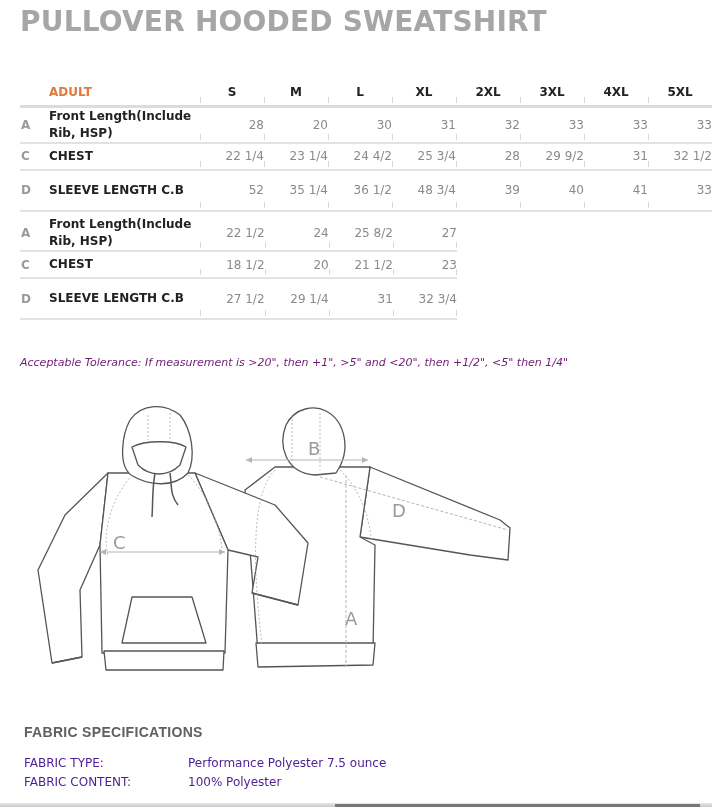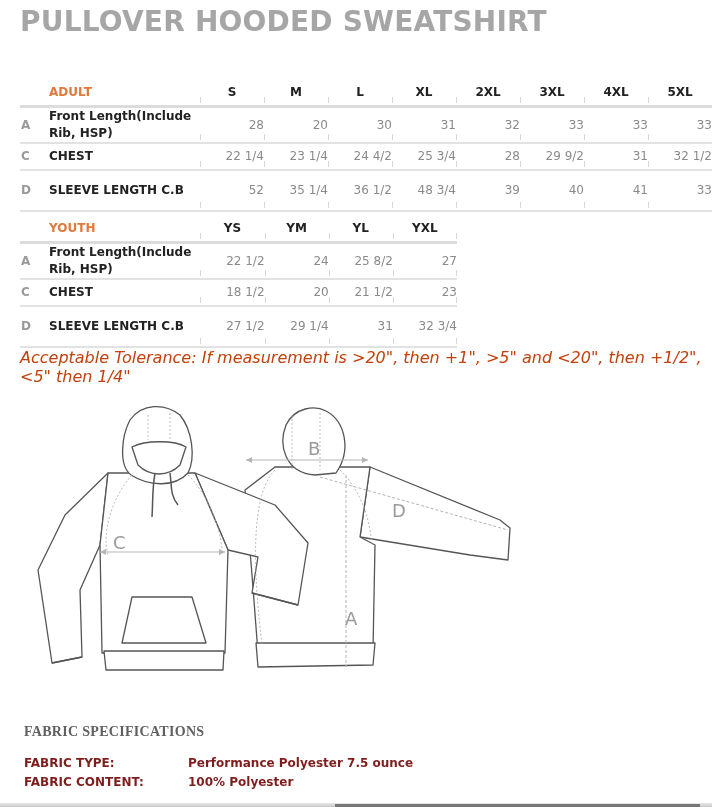--- a/index.html
+++ b/index.html
@@ -30,32 +30,32 @@
   .size-table .h-a { height: 34px; }
   .size-table .h-c { height: 27px; }
   .size-table .h-d { height: 41px; }
 
   #adult { top: 80px; width: 692px; }
   #youth { top: 216px; width: 437px; }
   #adult col.c1, #youth col.c1 { width: 29px; }
   #adult col.c2, #youth col.c2 { width: 151px; }
 
   .tolerance {
-    position: absolute; left: 20px; top: 348px;
-    font-size: 16px; font-style: italic; color: #c2410c;
+    position: absolute; left: 20px; top: 356px;
+    font-size: 11px; font-style: italic; color: #701a75;
   }
 
   .diagram { position: absolute; left: 30px; top: 395px; width: 500px; height: 290px; }
 
   .fabric-title {
     position: absolute; left: 24px; top: 724px;
-    font-family: Liberation Serif, serif;
+    font-family: Liberation Sans, sans-serif;
     font-size: 14px; font-weight: bold; color: #606060; letter-spacing: 0.3px;
   }
-  .fabric-row { position: absolute; left: 24px; font-size: 12px; color: #7f1d1d; font-weight: bold; }
+  .fabric-row { position: absolute; left: 24px; font-size: 12px; color: #4c1d95; }
   .fabric-row .k { display: inline-block; width: 164px; }
   .fabric-row .v { display: inline-block; }
   #fabric-type { top: 756px; }
   #fabric-content { top: 775px; }
 
   .bottom-rule { position: absolute; left: 0; top: 803px; width: 712px; height: 4px; background: linear-gradient(#e8e8e8, #c8c8c8); }
   .bottom-dark { position: absolute; left: 335px; top: 804px; width: 365px; height: 3px; background: #777; }
 </style>
 </head>
 <body>
@@ -130,28 +130,20 @@
 <table class="size-table" id="youth">
   <colgroup>
       <col class="c1">
       <col class="c2">
       <col>
       <col>
       <col>
       <col>
     </colgroup>
   <tbody>
-      <tr class="head">
-    <th></th>
-    <th class="grp">YOUTH</th>
-    <th class="sz">YS</th>
-    <th class="sz">YM</th>
-    <th class="sz">YL</th>
-    <th class="sz lastcol">YXL</th>
-  </tr>
   <tr class="row h-a">
     <td class="code">A</td>
     <td class="label">Front Length(Include Rib, HSP)</td>
     <td class="val">22 1/2</td>
     <td class="val">24</td>
     <td class="val">25 8/2</td>
     <td class="val lastcol">27</td>
   </tr>
   <tr class="row h-c">
     <td class="code">C</td>

